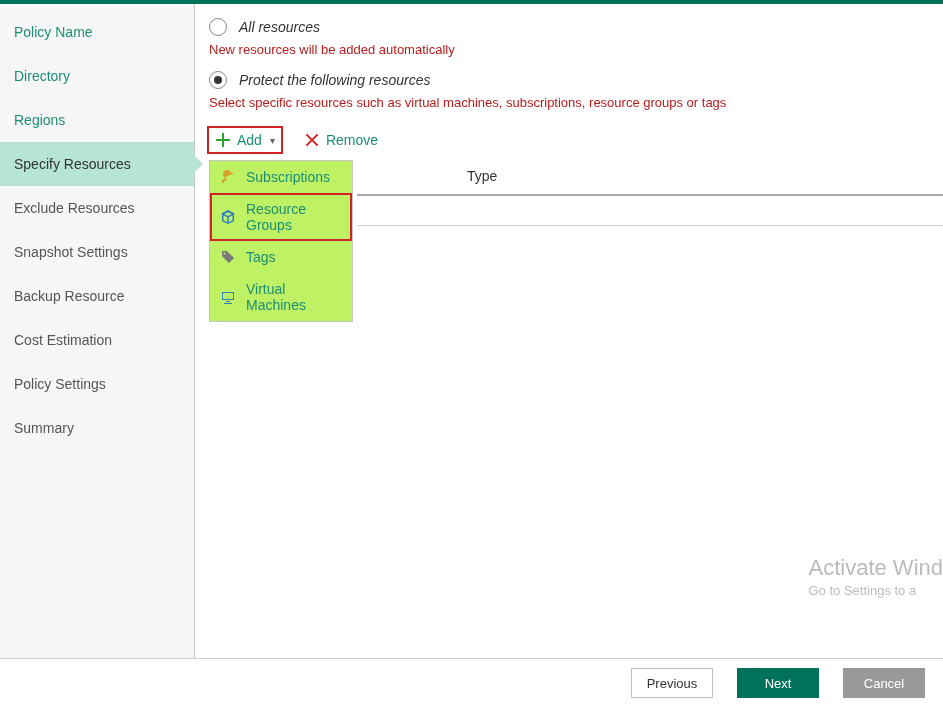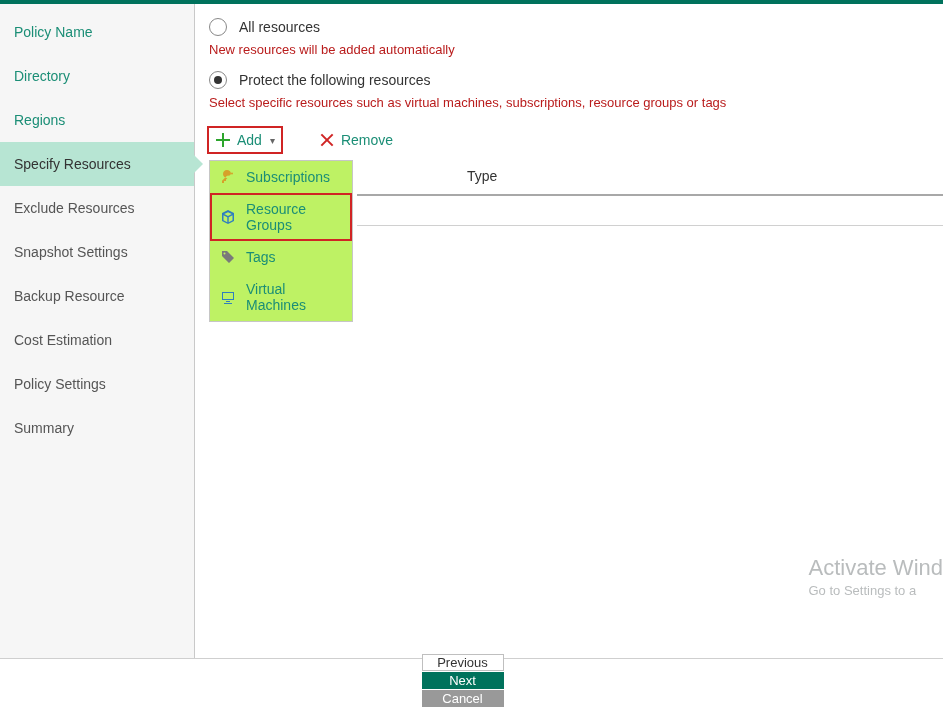--- a/index.html
+++ b/index.html
@@ -78,33 +78,33 @@
     align-items: center;
     justify-content: center;
     flex-shrink: 0;
   }
   .radio.selected::after {
     content: "";
     width: 8px; height: 8px;
     background: #333;
     border-radius: 50%;
   }
-  .opt-label { color: #333; }
+  .opt-label { color: #333; font-style: italic; }
   .opt-hint {
     color: #b91c1c;
     font-size: 13px;
     margin-top: 6px;
     margin-left: 0;
   }
 
   .toolbar {
     margin-top: 18px;
     display: flex;
     align-items: center;
-    gap: 32px;
+    gap: 17px;
     position: relative;
   }
   .btn-flat {
     display: inline-flex;
     align-items: center;
     gap: 6px;
     color: #1b8e76;
     cursor: pointer;
     padding: 4px 6px;
     position: relative;
@@ -186,24 +186,23 @@
   .watermark .w2 { font-size: 13px; margin-top: 2px; }
 
   .footer {
     position: absolute;
     left: 0; right: 0; bottom: 0;
     height: 49px;
     border-top: 1px solid #cfcfcf;
     display: flex;
     justify-content: flex-end;
     align-items: center;
-    gap: 1px;
+    gap: 24px;
     padding-right: 18px;
     background: #fff;
-    flex-direction: column;
   }
   .btn {
     min-width: 82px;
     height: 30px;
     display: inline-flex;
     align-items: center;
     justify-content: center;
     font-size: 13px;
     cursor: pointer;
     border: 1px solid transparent;

